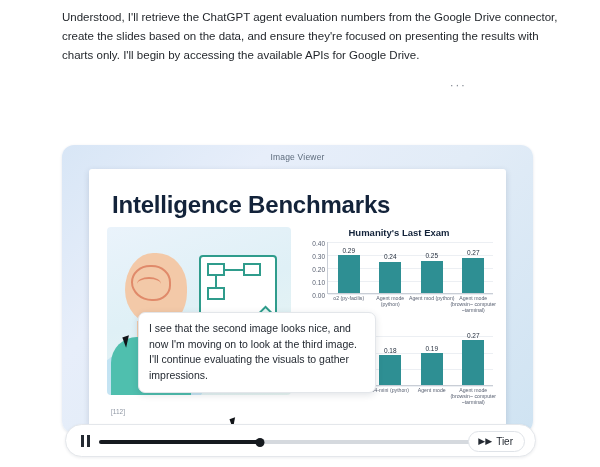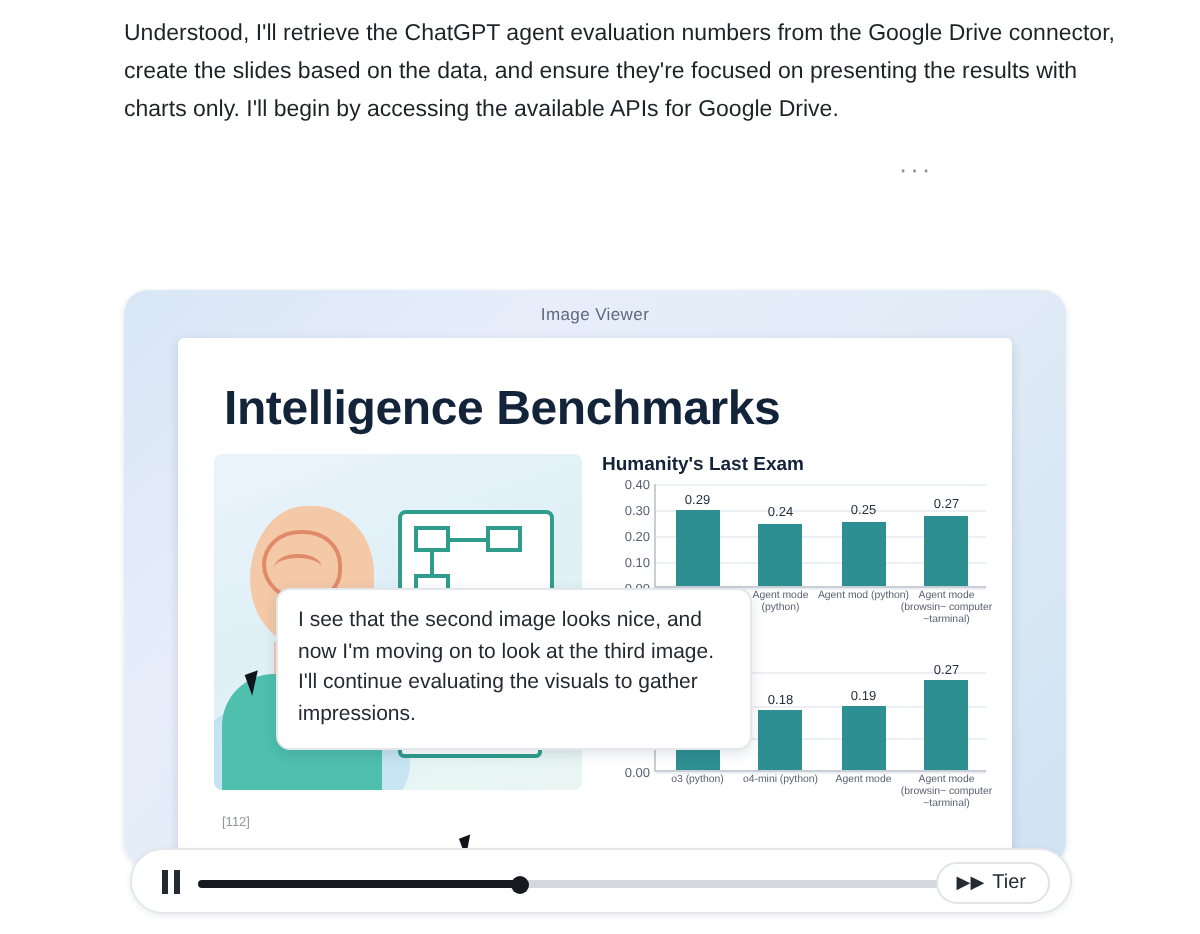--- a/index.html
+++ b/index.html
@@ -164,20 +164,21 @@
     position: absolute; left: -12px; top: 120px;
     width: 110px; height: 70px;
     background: rgba(140,200,240,0.35);
     border-radius: 50%;
   }
 
   
   .chart-block { position: absolute; }
   .chart-title {
     position: absolute; left: 0; top: 0; width: 100%;
+    text-align: center;
     font-size: 9.5px; font-weight: bold;
     color: #13233a;
   }
   .plot {
     position: absolute;
     left: 26px;
     border-left: 1px solid #c9ced6;
     border-bottom: 1px solid #c9ced6;
   }
   .gridline {
@@ -224,21 +225,21 @@
   .slide-footnote {
     position: absolute;
     left: 22px; bottom: 12px;
     font-size: 6.5px;
     color: #8e96a3;
   }
 
   
   .bubble {
     position: absolute;
-    left: 138px; top: 294px;
+    left: 138px; top: 312px;
     width: 238px;
     background: #ffffff;
     border: 1px solid #e3e6ea;
     border-radius: 7px;
     padding: 8px 10px 9px 10px;
     font-size: 10.5px;
     line-height: 15.5px;
     color: #242a32;
     box-shadow: 0 2px 7px rgba(25,40,65,0.13);
   }

